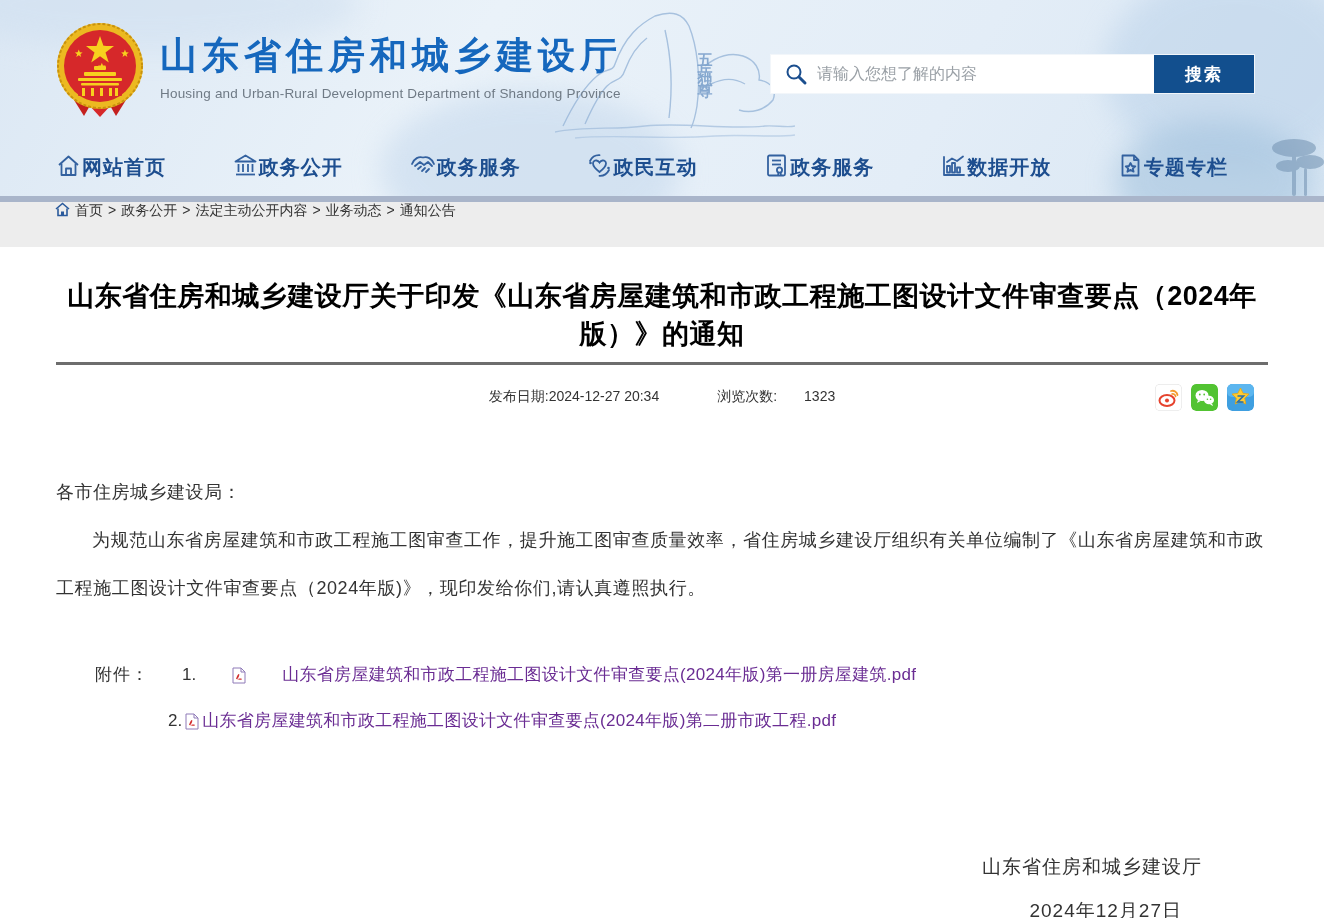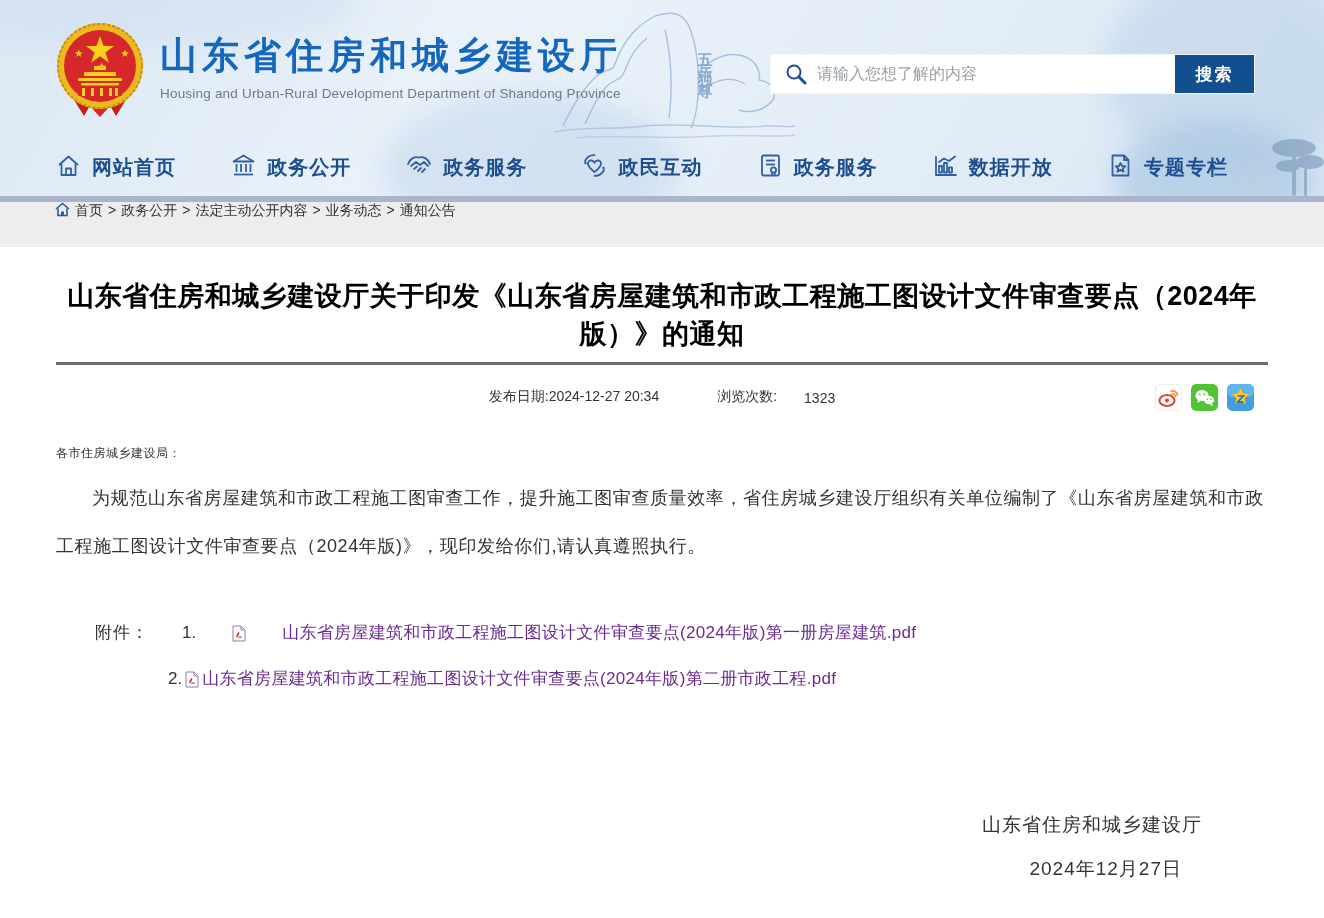--- a/index.html
+++ b/index.html
@@ -35,30 +35,30 @@
     position:absolute; top:55px; right:70px; width:483px; height:38px;
     display:flex; background:#fff; box-shadow:0 0 0 1px #f2f6fa;
   }
   .search-icon { position:absolute; left:13px; top:7px; }
   .search-input {
     flex:1; border:none; outline:none; padding-left:46px; font-size:16px; color:#555;
     background:transparent;
   }
   .search-input::placeholder { color:#9aa0a6; }
   .search-btn {
-    width:79px; border:none; background:#124f8e; color:#fff;
+    width:100px; border:none; background:#124f8e; color:#fff;
     font-size:17px; font-weight:bold; cursor:pointer; letter-spacing:2px;
   }
   
   .nav {
     position:absolute; left:0; right:0; bottom:0; height:58px;
     display:flex; align-items:center; justify-content:space-between;
     padding:0 96px 0 55px;
   }
-  .nav-item { display:flex; align-items:center; gap:10px; cursor:pointer; }
+  .nav-item { display:flex; align-items:center; cursor:pointer; }
   .nav-label { font-size:20px; font-weight:bold; color:#1d4e8f; letter-spacing:1px; }
   
   .nav-divider { height:6px; background:#a9b5ca; }
   .breadcrumb-bar { height:45px; background:#ededed; }
   .breadcrumb {
     display:flex; align-items:flex-start; gap:5px; height:45px;
     padding-left:55px; font-size:14px; color:#333;
   }
   .crumb { cursor:pointer; }
   .crumb-sep { color:#333; }
@@ -67,24 +67,24 @@
   .article-title {
     margin:30px auto 0; max-width:1192px; text-align:center;
     font-size:27px; font-weight:bold; color:#000; line-height:38px; letter-spacing:.5px;
   }
   .title-hr { border:none; border-top:3px solid #6d6d6d; margin-top:9px; }
   .meta-row { position:relative; margin-top:18px; height:30px; }
   .meta-center {
     display:flex; justify-content:center; gap:58px;
     font-size:14px; color:#333; padding-top:5px;
   }
-  .views-wrap { display:flex; gap:27px;align-items:flex-end; }
+  .views-wrap { display:flex; gap:27px; }
   .share { position:absolute; right:14px; top:1px; display:flex; gap:9px; }
   .share-icon { width:27px; height:27px; border-radius:5px; cursor:pointer; display:block; }
-  .salutation { margin-top:32px; font-size:12px; color:#333; letter-spacing:.5px; }
+  .salutation { margin-top:67px; font-size:18px; color:#333; letter-spacing:.5px; }
   .paragraph {
     margin-top:12px; font-size:18px; color:#333; line-height:48px;
     text-indent:2em; letter-spacing:.6px;
   }
   .attachments { margin-top:40px; font-size:17px; color:#333; }
   .attach-line { display:flex; align-items:center; line-height:46px; }
   .attach-line.first { margin-left:39px;gap:33px; }
   .attach-line.second { margin-left:112px; }
   .attach-label { letter-spacing:1px; }
   .attach-num { margin-right:1px; }

